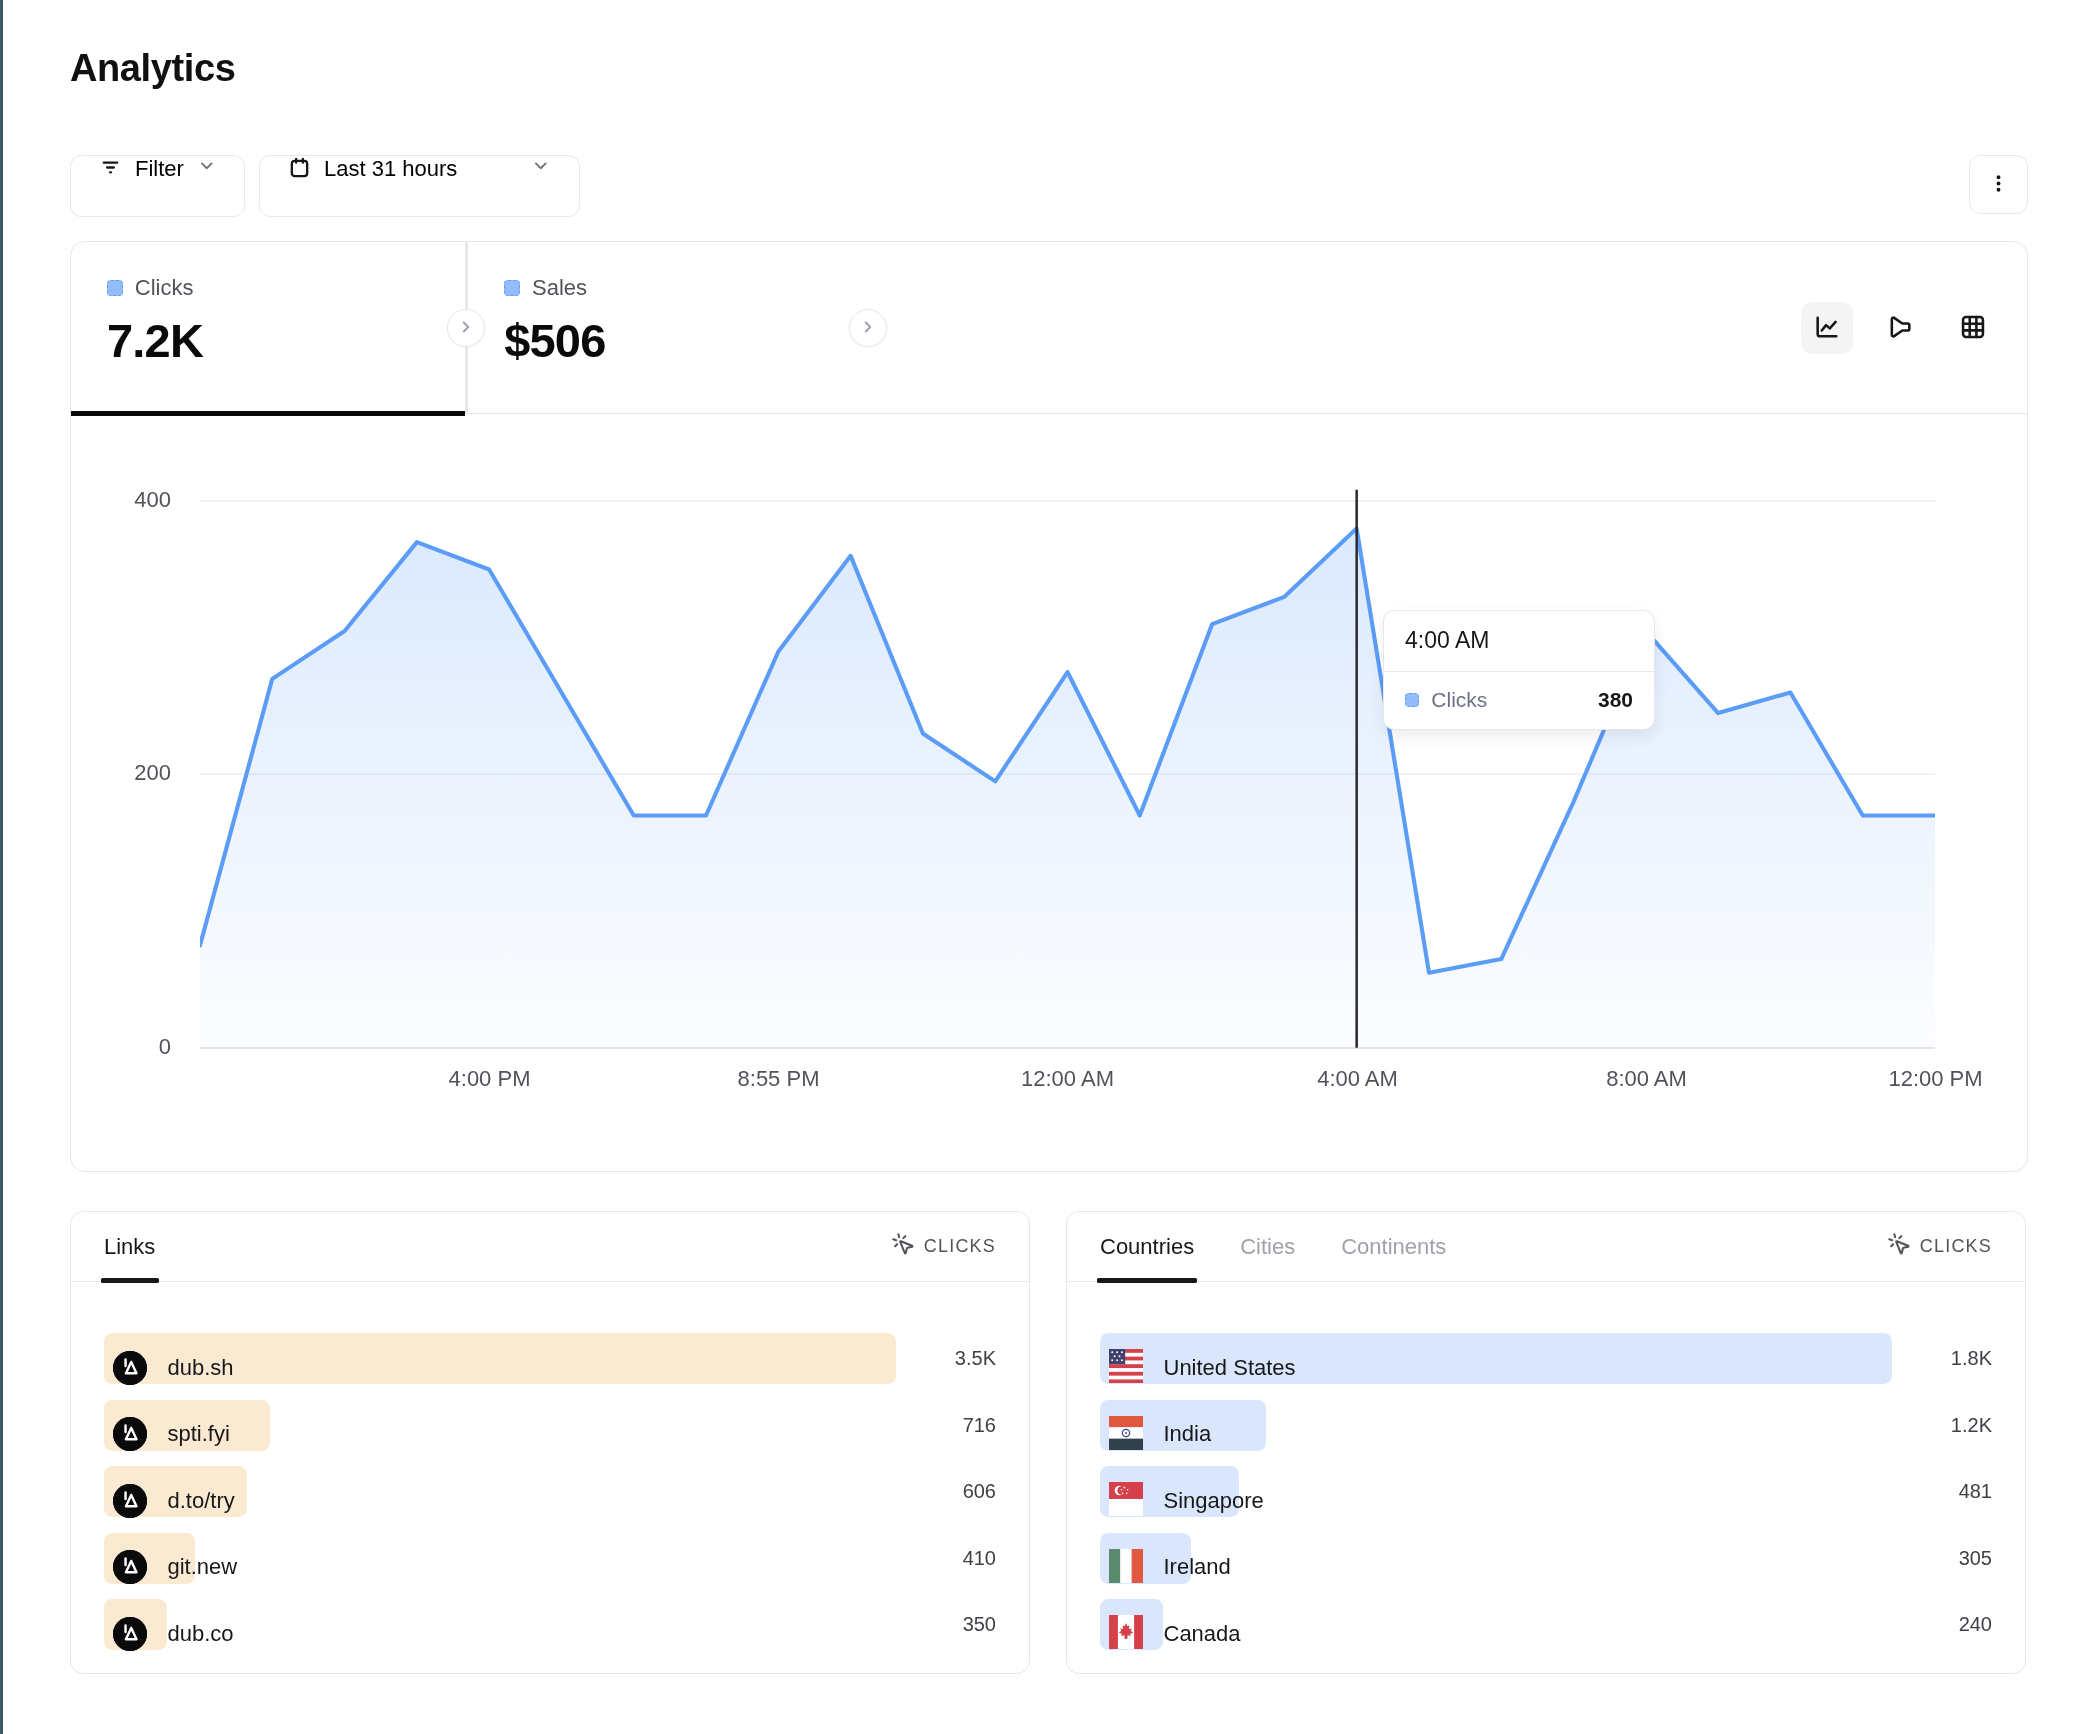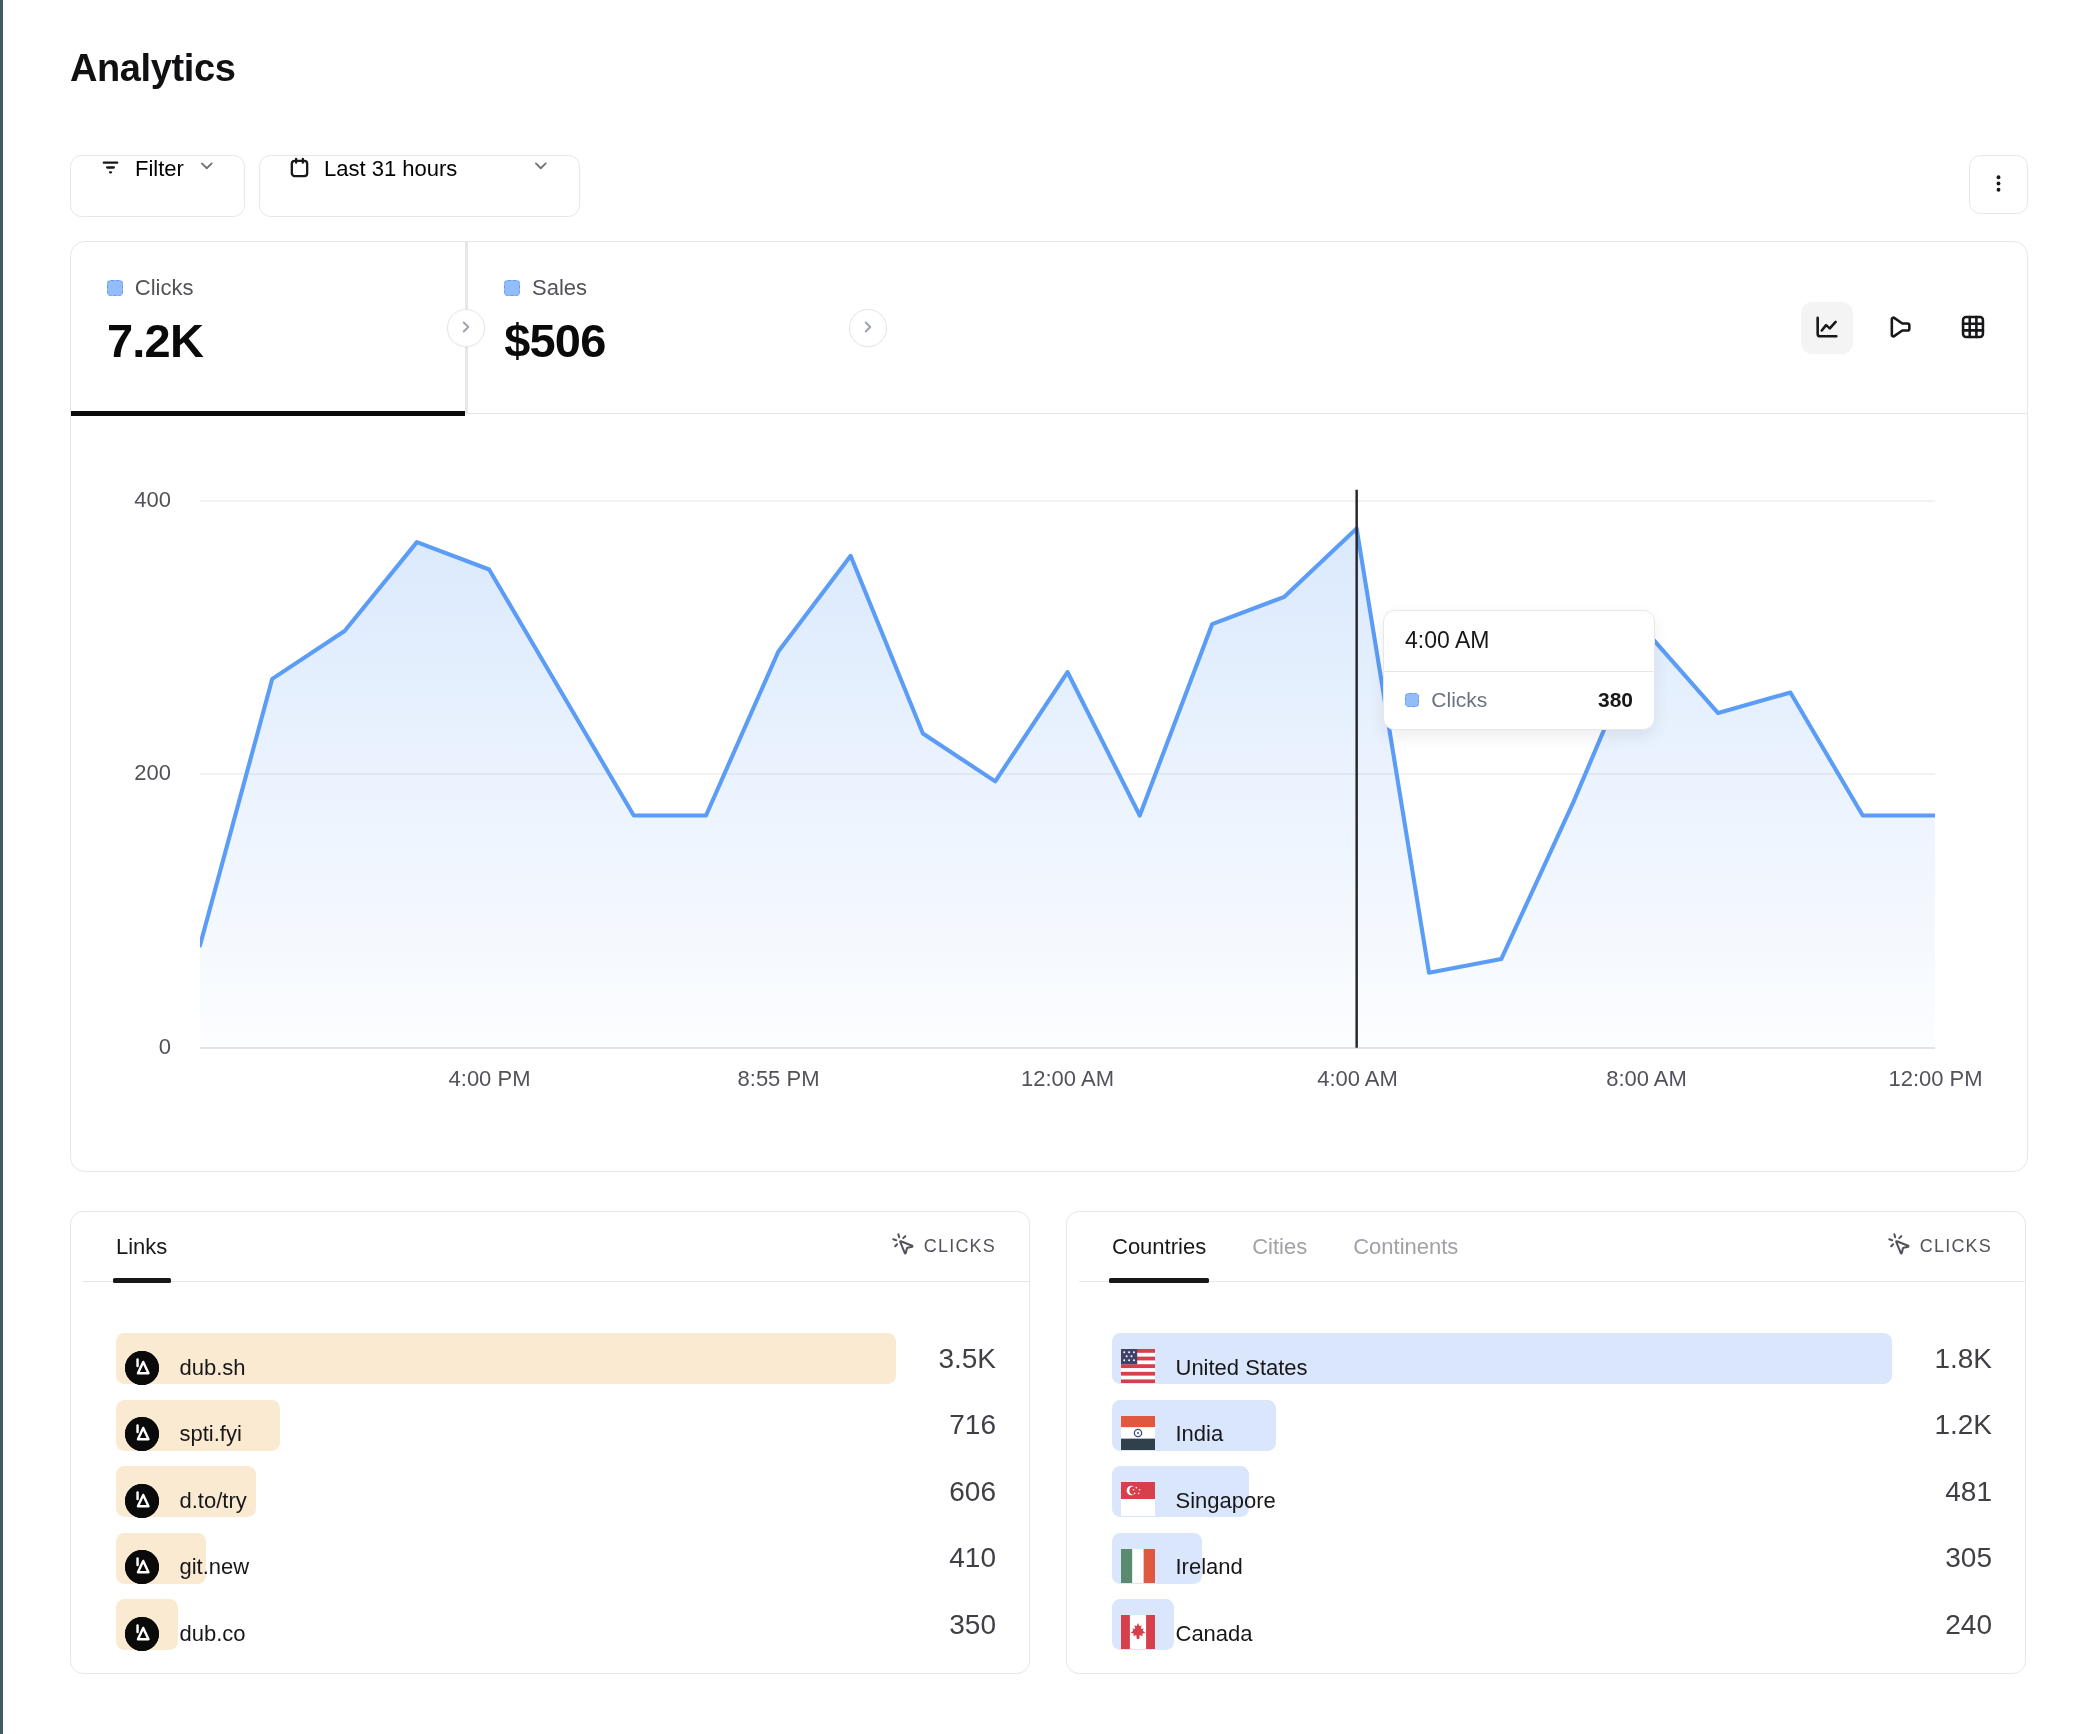--- a/index.html
+++ b/index.html
@@ -52,37 +52,37 @@
   .tooltip { position:absolute; left:1383px; top:610px; width:272px; background:#fff; border:1.6px solid #e5e7eb;
              border-radius:11.5px; box-shadow:0 6.5px 16.4px rgba(0,0,0,.07); z-index:5; }
   .tooltip-header { padding:16.4px 21px; font-size:23px; font-weight:500; color:#18181b; border-bottom:1.6px solid #e5e7eb; }
   .tooltip-row { display:flex; align-items:center; gap:12.3px; padding:16.4px 21px; }
   .tooltip-row .legend-sq { width:14px; height:14px; }
   .tooltip-label { font-size:21px; color:#6b7280; }
   .tooltip-value { margin-left:auto; font-size:21px; font-weight:700; color:#18181b; }
 
   
   .panel { position:absolute; top:1211px; width:960px; height:463px; border:1.6px solid #e5e7eb;
-           border-radius:13px; background:#fff;padding-left:12px; }
+           border-radius:13px; background:#fff; }
   #links-panel { left:70px; }
   #geo-panel { left:1066px; }
   .panel-header { position:relative; height:70px; display:flex; align-items:center; padding:0 33px;
                   border-bottom:1.6px solid #e8e8ea; }
   .panel-tabs { display:flex; gap:46px; height:100%; }
   .panel-tab { position:relative; display:flex; align-items:center; font-size:22px; color:#a1a1aa; cursor:pointer; }
   .panel-tab.active { color:#18181b; font-weight:500; }
   .panel-tab.active::after { content:""; position:absolute; left:-3.3px; right:-3.3px; bottom:-1.6px; height:4.9px; background:#18181b; border-radius:1.6px; }
   .metric-badge { margin-left:auto; display:flex; align-items:center; gap:8.2px; font-size:18px; letter-spacing:1.2px;
                   color:#52525b; font-weight:500; }
   .rows { padding:51px 33px 0 33px; }
   .row { position:relative; height:51px; margin-bottom:15.5px; cursor:pointer; }
   .row-bar { position:absolute; left:0; top:0; height:51px; border-radius:8.2px; }
   .row-content { position:absolute; left:9px; top:0; height:69px; display:flex; align-items:center; gap:20.5px; }
   .row-label { font-size:22px; color:#18181b; }
-  .row-value { position:absolute; right:0; top:0; height:51px; display:flex; align-items:center; font-size:28px; color:#3f3f46; }
+  .row-value { position:absolute; right:0; top:0; height:51px; display:flex; align-items:center; font-size:20px; color:#3f3f46; }
   .logo-circ { width:34px; height:34px; border-radius:50%; background:#0a0a0a; display:flex; align-items:center; justify-content:center; }
   .flag { width:34px; height:34px; border-radius:6.5px; overflow:hidden; flex:none; }
 </style>
 </head>
 <body>
 
 <div id="app">
   <div class="edge-strip"></div>
 
   <div class="page-title">Analytics</div>

